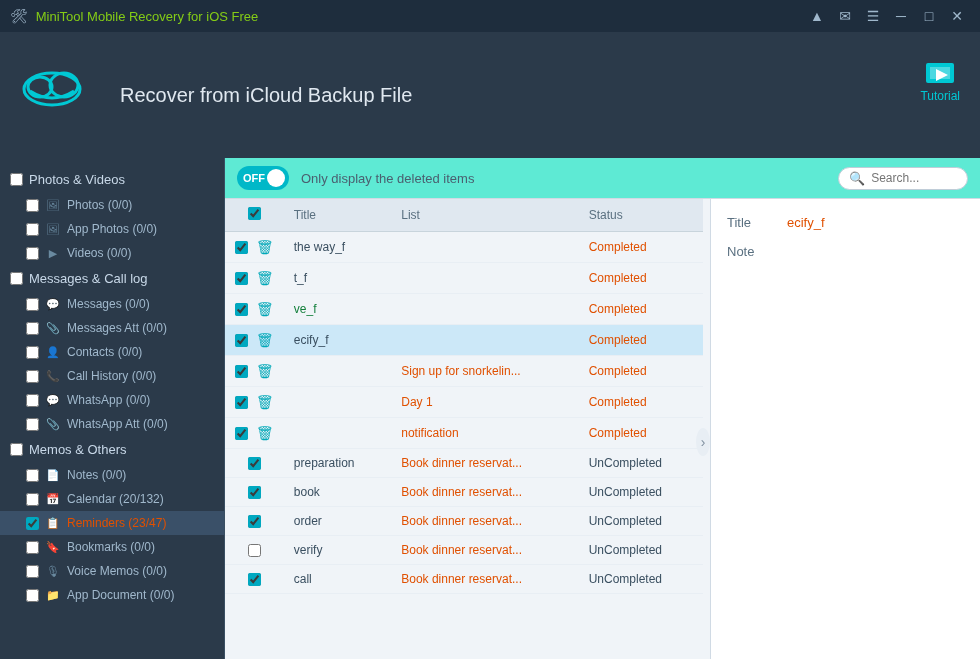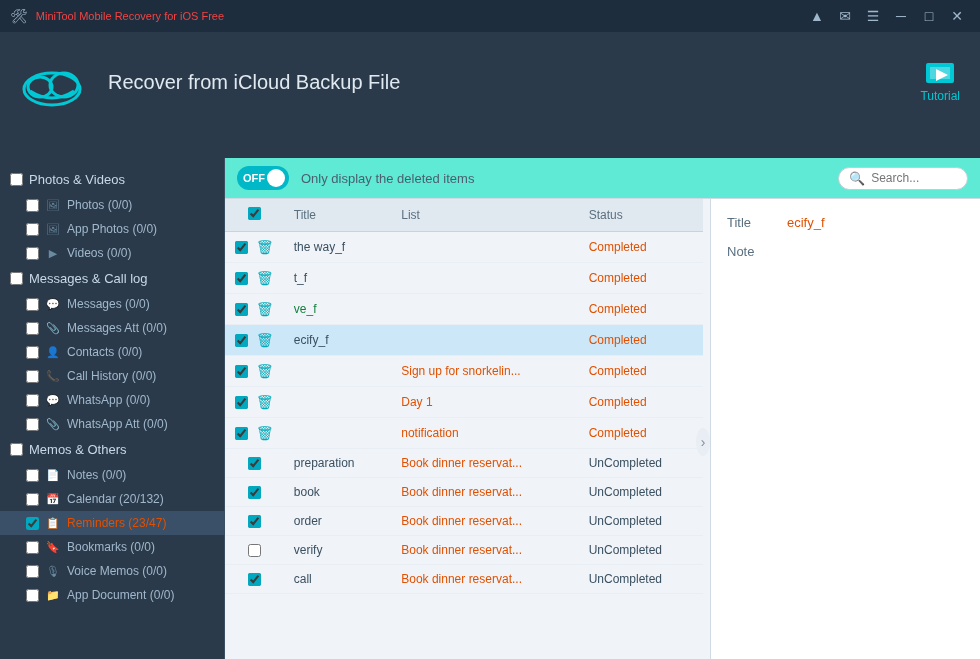--- a/index.html
+++ b/index.html
@@ -5,34 +5,34 @@
     * { box-sizing: border-box; margin: 0; padding: 0; }
     body { width: 980px; height: 659px; font-family: 'Segoe UI', Arial, sans-serif; font-size: 13px; background: #2b3a4a; overflow: hidden; }
 
     
     #titlebar {
       display: flex; align-items: center;
       background: #1e2d3d;
       height: 32px; padding: 0 10px;
       color: #a0b8cc;
     }
-    #titlebar .title { font-size: 11px; color: #ef4444; flex: 1; }
+    #titlebar .title { font-size: 13px; color: #84cc16; flex: 1; }
     #titlebar .win-controls { display: flex; gap: 2px; }
     #titlebar .win-btn {
       width: 26px; height: 22px; display: flex; align-items: center; justify-content: center;
       color: #a0b8cc; cursor: pointer; font-size: 14px; border-radius: 2px;
     }
 
     
     #header {
       background: #2b3a4a;
       height: 100px; display: flex; align-items: center; padding: 0 20px;
       justify-content: space-between;
     }
-    #header .left { display: flex; align-items: center; gap: 24px; }
+    #header .left { display: flex; align-items: flex-end; gap: 36px; }
     #header .header-title { color: #e0e8f0; font-size: 20px; font-weight: 400; }
     #header .tutorial { display: flex; flex-direction: column; align-items: center; color: #00c8d4; font-size: 12px; cursor: pointer; }
 
     
     #main { display: flex; height: 527px; margin-top: 26px; }
 
     
     #sidebar {
       width: 225px; background: #2b3a4a; color: #c8d8e8;
       overflow-y: auto; padding: 8px 0;

